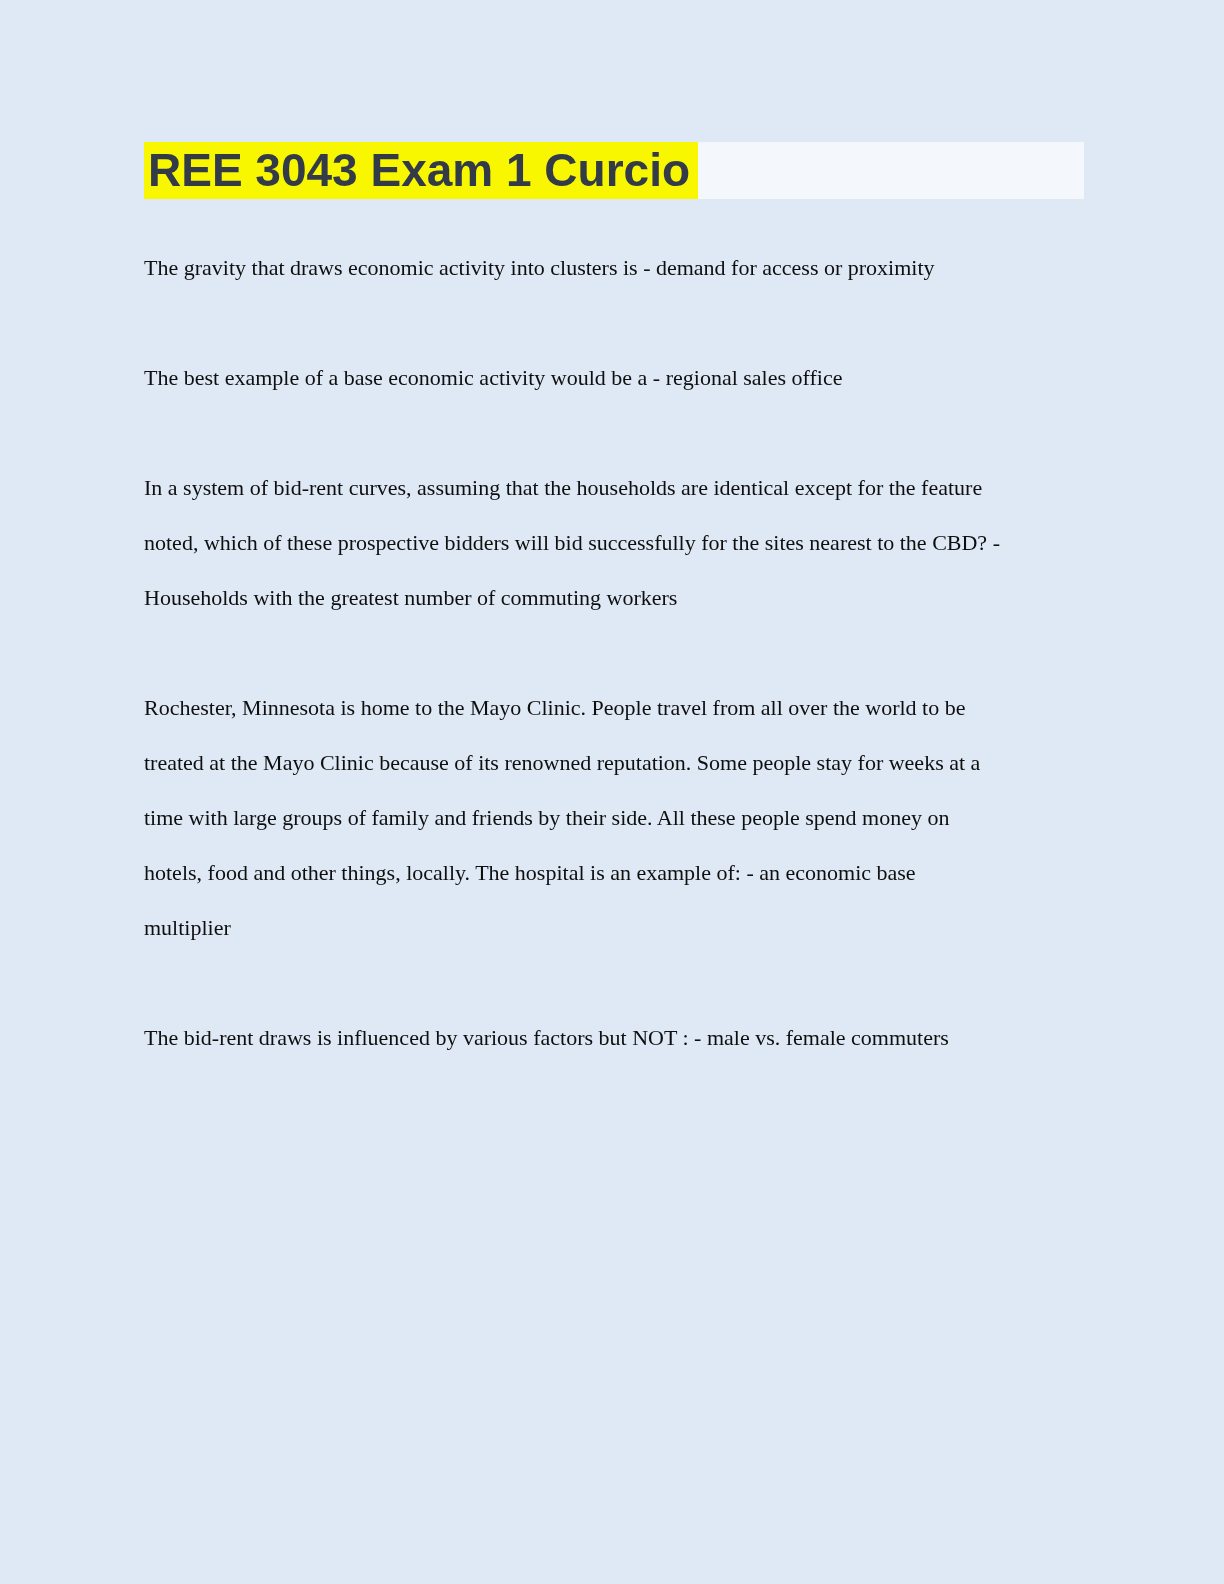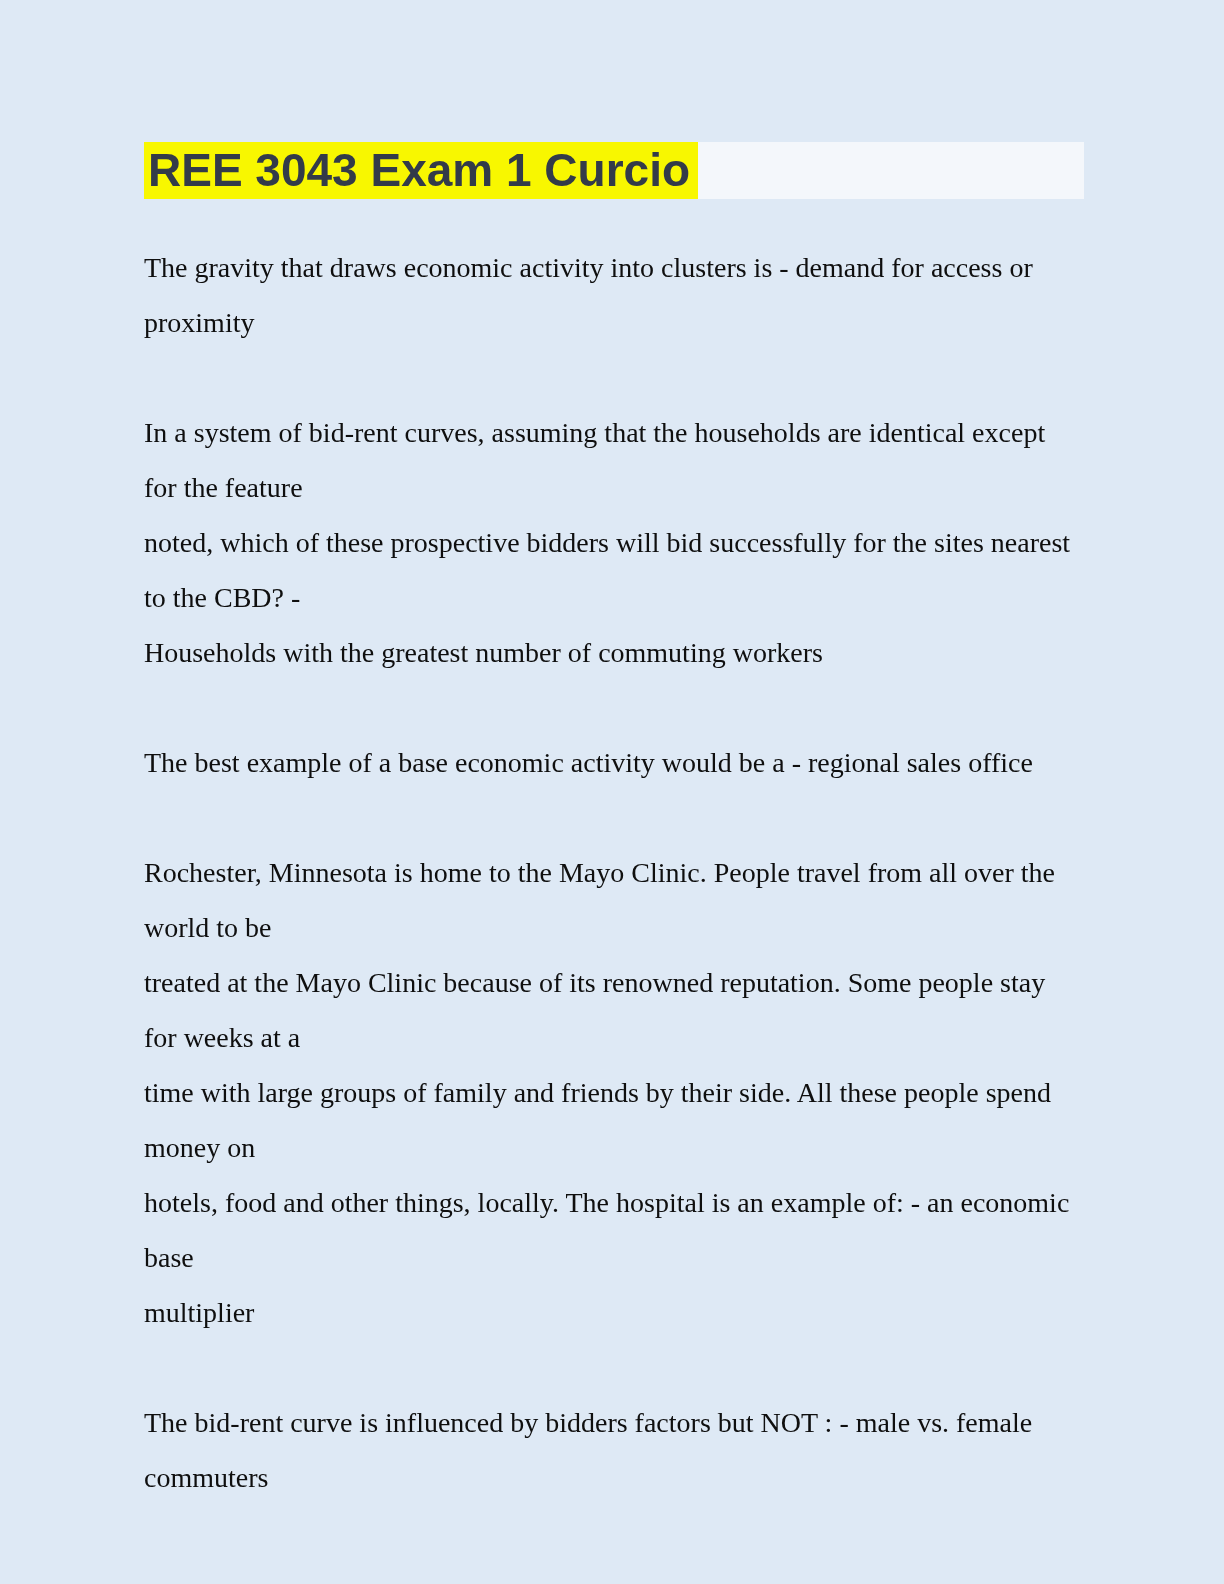--- a/index.html
+++ b/index.html
@@ -42,44 +42,44 @@
     letter-spacing: 0px;
   }
   .title-strip {
     flex: 1 1 auto;
     background: var(--title-strip);
   }
   .content p {
     width: 940px;
     margin: 0 16px 55px 0;
     font-family: "Liberation Serif", serif;
-    font-size: 28px;
+    font-size: 22px;
     line-height: 55px;
     color: var(--body-text);
     white-space: pre-line;
     text-align: left;
   }
 </style>
 </head>
 <body>
 
 <div class="page">
 
   <div class="title-row">
     <h1 class="title-highlight">REE 3043 Exam 1 Curcio</h1>
     <div class="title-strip"></div>
   </div>
 
   <div class="content">
     <p>The gravity that draws economic activity into clusters is - demand for access or proximity</p>
+    <p>The best example of a base economic activity would be a - regional sales office</p>
     <p>In a system of bid-rent curves, assuming that the households are identical except for the feature
 noted, which of these prospective bidders will bid successfully for the sites nearest to the CBD? -
 Households with the greatest number of commuting workers</p>
-    <p>The best example of a base economic activity would be a - regional sales office</p>
     <p>Rochester, Minnesota is home to the Mayo Clinic. People travel from all over the world to be
 treated at the Mayo Clinic because of its renowned reputation. Some people stay for weeks at a
 time with large groups of family and friends by their side. All these people spend money on
 hotels, food and other things, locally. The hospital is an example of: - an economic base
 multiplier</p>
-    <p>The bid-rent curve is influenced by bidders factors but NOT : - male vs. female commuters</p>
+    <p>The bid-rent draws is influenced by various factors but NOT : - male vs. female commuters</p>
   </div>
 
 </div>
 
 </body></html>

